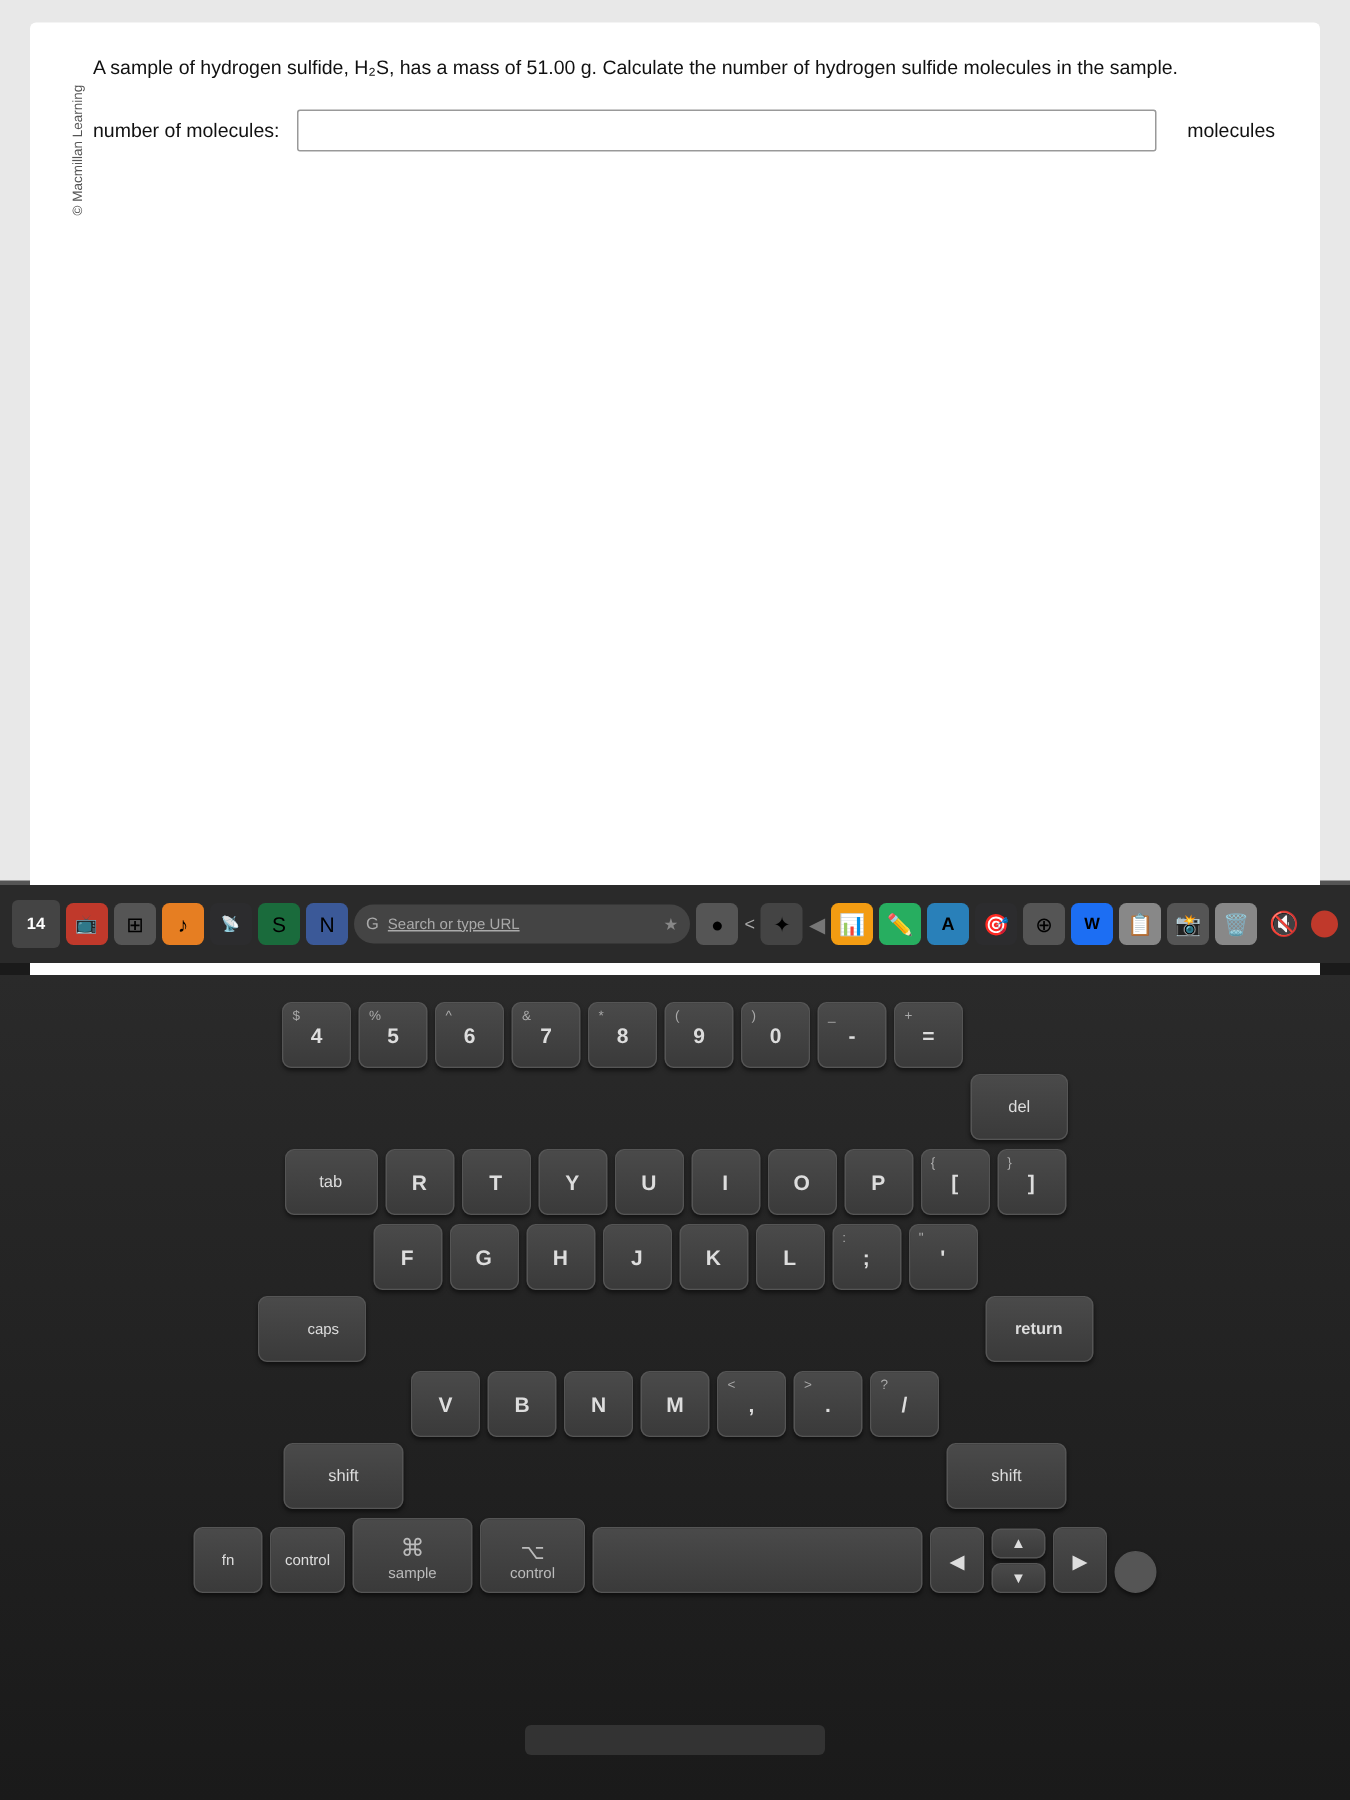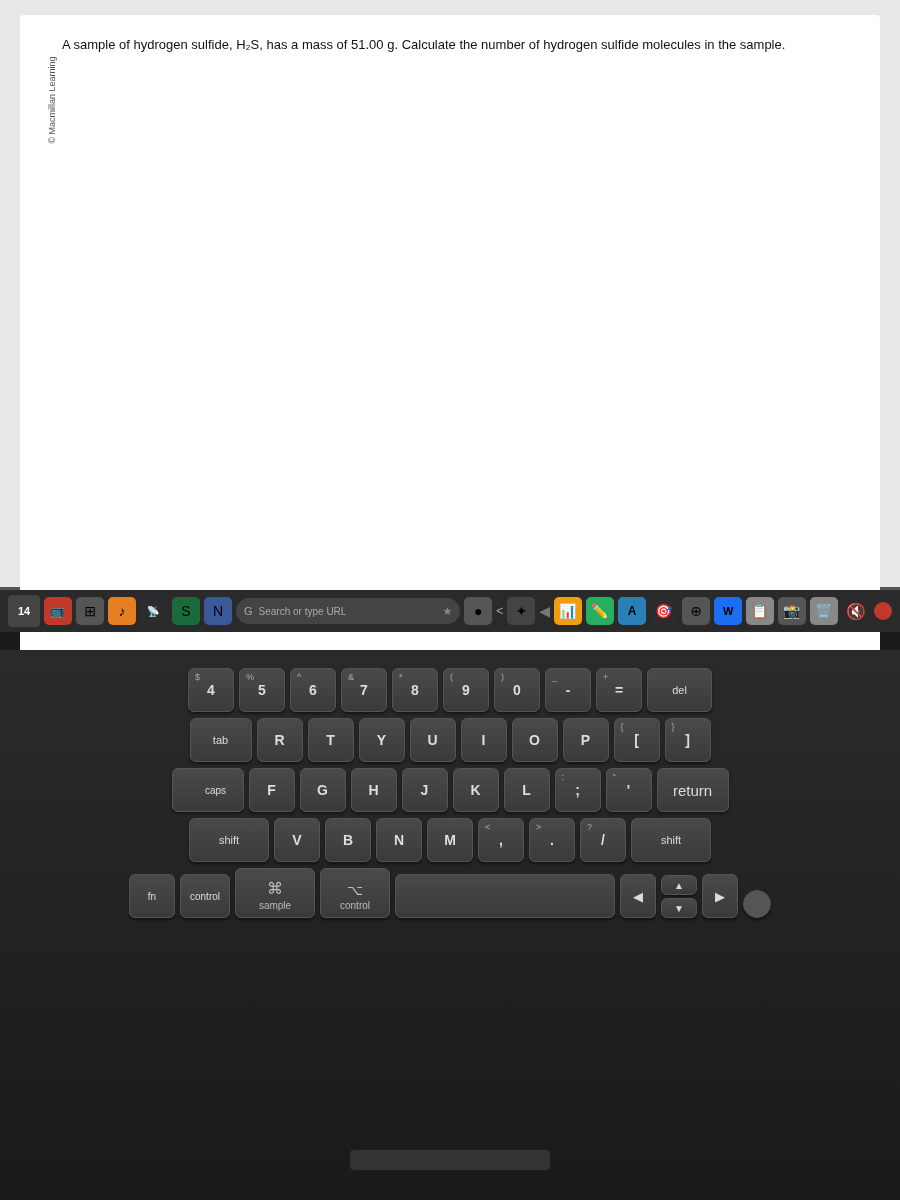--- a/index.html
+++ b/index.html
@@ -79,21 +79,21 @@
       white-space: nowrap;
       margin-left: 8px;
     }
 
     
     .touchbar {
       position: absolute;
       top: 590px;
       left: 0;
       right: 0;
-      height: 42px;
+      height: 52px;
       background: #2a2a2a;
       display: flex;
       align-items: center;
       justify-content: center;
       gap: 4px;
       padding: 4px 8px;
     }
 
     .touchbar-date {
       font-size: 11px;
@@ -134,20 +134,21 @@
       border-radius: 13px;
       display: flex;
       align-items: center;
       padding: 0 8px;
       gap: 6px;
     }
 
     .tb-search-text {
       font-size: 10px;
       color: #aaa;
+      text-decoration: underline;
     }
 
     .macbook-label {
       position: absolute;
       top: 660px;
       left: 50%;
       transform: translateX(-50%);
       font-size: 11px;
       color: #777;
       letter-spacing: 1px;
@@ -196,21 +197,21 @@
       top: 4px;
       left: 6px;
     }
 
     .key .key-main {
       font-size: 14px;
       font-weight: 600;
     }
 
     .key-wide-1-5 { min-width: 62px; }
-    .key-wide-2 { min-width: 72px; }
+    .key-wide-2 { min-width: 72px; margin-top: 48px; }
     .key-space { min-width: 220px; }
 
     .bottom-row {
       display: flex;
       justify-content: center;
       gap: 5px;
       align-items: flex-end;
     }
 
     .cmd-key {
@@ -258,20 +259,25 @@
     }
   </style>
 </head>
 <body>
 
 <div class="screen">
   <div class="screen-content">
     <div class="copyright">© Macmillan Learning</div>
     <div class="question-text">
       <span>A sample of hydrogen sulfide, H₂S, has a mass of 51.00 g. Calculate the number of hydrogen sulfide molecules in the sample.</span>
+    </div>
+    <div class="answer-row">
+      <span class="answer-label">number of molecules:</span>
+      <div class="answer-input"></div>
+      <span class="answer-unit">molecules</span>
     </div>
   </div>
 </div>
 
 <div class="touchbar">
   <div class="touchbar-date">14</div>
   <div class="touchbar-icon tb-red" style="font-size:12px;">📺</div>
   <div class="touchbar-icon" style="background:#555;">⊞</div>
   <div class="touchbar-icon tb-orange">♪</div>
   <div class="touchbar-icon tb-dark" style="font-size:10px;">📡</div>
@@ -397,21 +403,21 @@
         <span class="key-main">L</span>
       </div>
     <div class="key">
       <span class="key-top">:</span>
       <span class="key-main">;</span>
     </div>
     <div class="key">
       <span class="key-top">"</span>
       <span class="key-main">'</span>
     </div>
-    <div class="key key-wide-2" style="font-size:15px;">return</div>
+    <div class="key key-wide-2" style="font-size:11px;font-weight:bold;">return</div>
   </div>
 
   <div class="keyboard-row">
     <div class="key key-wide-2" style="font-size:11px; min-width:80px;">shift</div>
     <div class="key">
         <span class="key-main">V</span>
       </div>
     <div class="key">
         <span class="key-main">B</span>
       </div>

